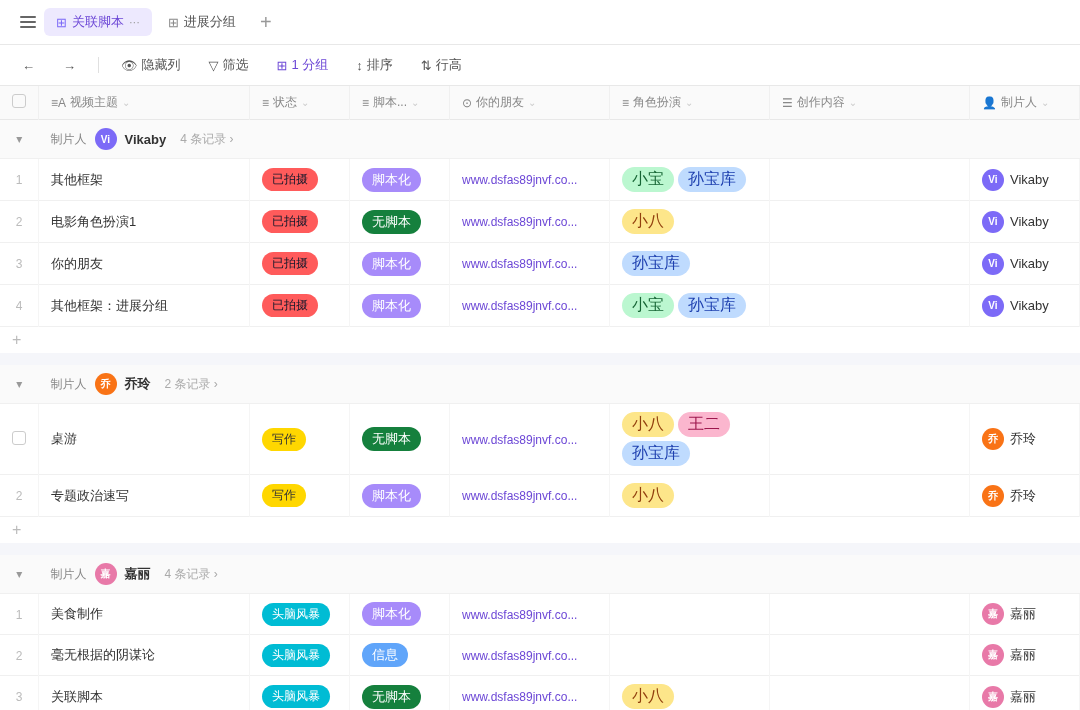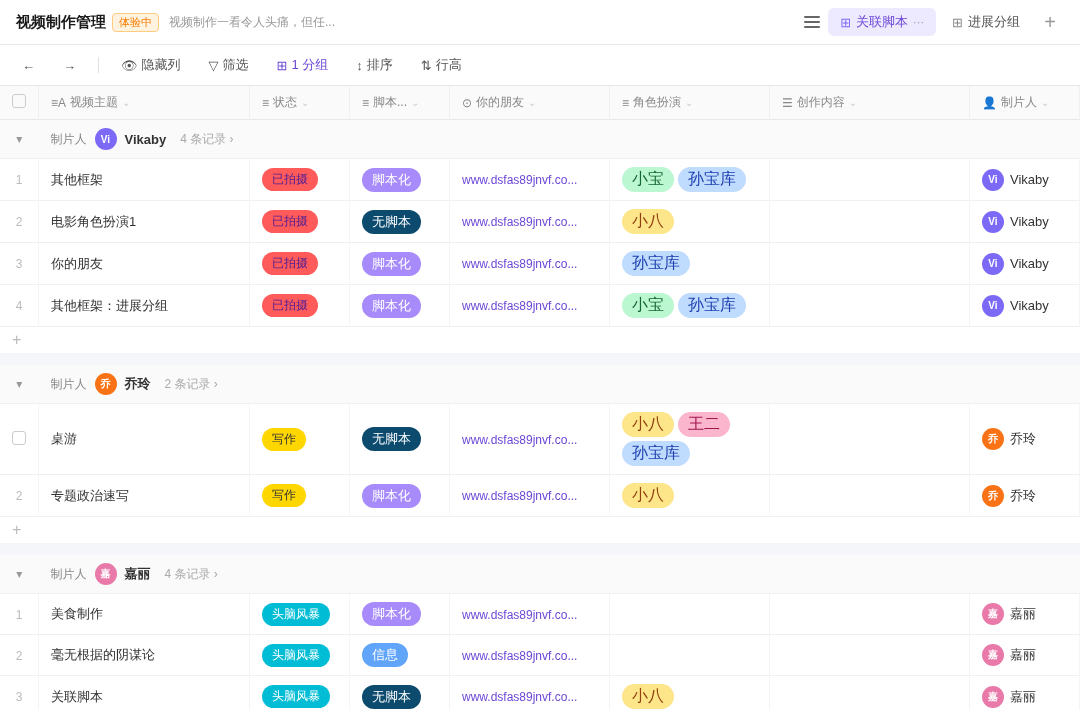--- a/index.html
+++ b/index.html
@@ -49,27 +49,27 @@
     .group-name { font-weight: 600; color: #333; }
     .group-count { font-size: 12px; color: #aaa; margin-left: 6px; }
 
     
     .data-row { border-bottom: 1px solid #f0f0f0; }
     .data-row td { padding: 8px 12px; font-size: 13px; color: #333; vertical-align: middle; border-right: 1px solid #f5f5f5; }
     .row-num { color: #bbb; font-size: 12px; }
 
     
     .badge { display: inline-flex; align-items: center; padding: 3px 10px; border-radius: 20px; font-size: 12px; font-weight: 500; white-space: nowrap; }
-    .badge-filmed { background: #ff5b5b; color: #4c1d95; }
+    .badge-filmed { background: #ff5b5b; color: #0f172a; }
     .badge-writing { background: #ffd700; color: #333; }
     .badge-brainstorm { background: #00bcd4; color: #fff; }
 
     .script-badge { display: inline-flex; align-items: center; padding: 3px 10px; border-radius: 20px; font-size: 13px; font-weight: 500; white-space: nowrap; }
     .script-scripted { background: #a78bfa; color: #fff; }
-    .script-none { background: #0c4a6e; color: #fff; }
+    .script-none { background: #15803d; color: #fff; }
     .script-info { background: #60a5fa; color: #fff; }
 
     
     .role-tags { display: flex; gap: 4px; flex-wrap: wrap; }
     .role-tag { display: inline-flex; align-items: center; padding: 2px 10px; border-radius: 20px; font-size: 16px; font-weight: 500; white-space: nowrap; }
     .role-xiaobao { background: #bbf7d0; color: #166534; }
     .role-sunbaoku { background: #bfdbfe; color: #1e40af; }
     .role-xiaoba { background: #fde68a; color: #92400e; }
     .role-wanger { background: #fbb6ce; color: #9d174d; }
 
@@ -96,25 +96,20 @@
     .col-sort-icon { color: #ccc; font-size: 10px; }
     
     th { position: relative; }
   </style>
 </head>
 <body>
 
 <div class="app-container">
 
   <div class="header">
-    <div class="header-left">
-      <span style="font-size:15px;font-weight:700;color:#1a1a1a;">视频制作管理</span>
-      <span class="badge-trial">体验中</span>
-      <span style="font-size:12px;color:#999;margin-left:10px;">视频制作一看令人头痛，但任...</span>
-    </div>
     <div class="header-nav">
       <div class="hamburger-btn">
         <span></span>
           <span></span>
           <span></span>
       </div>
       <div class="nav-tab active">
         <span style="color:#7c6af7;font-size:13px;">⊞</span>
         <span>关联脚本</span>
         <span style="color:#999;font-size:11px;">···</span>

